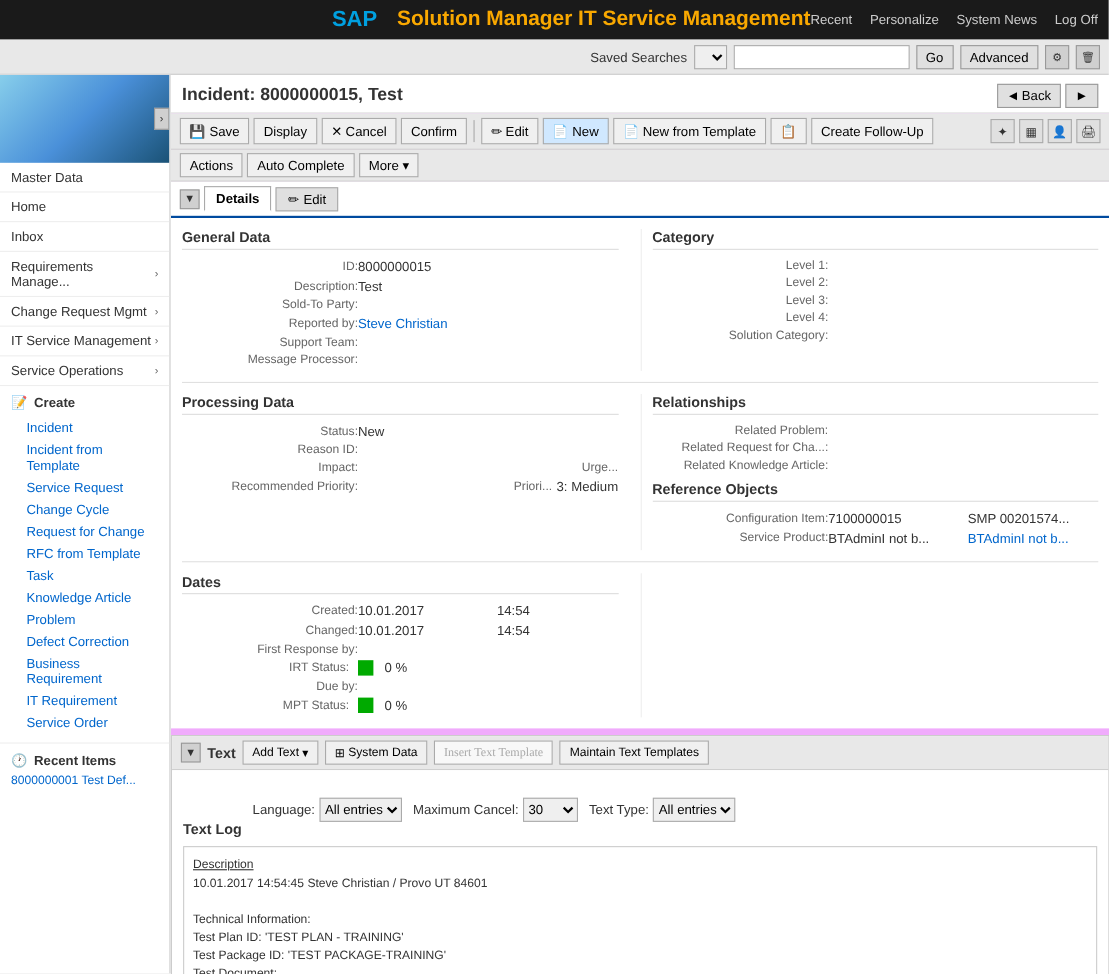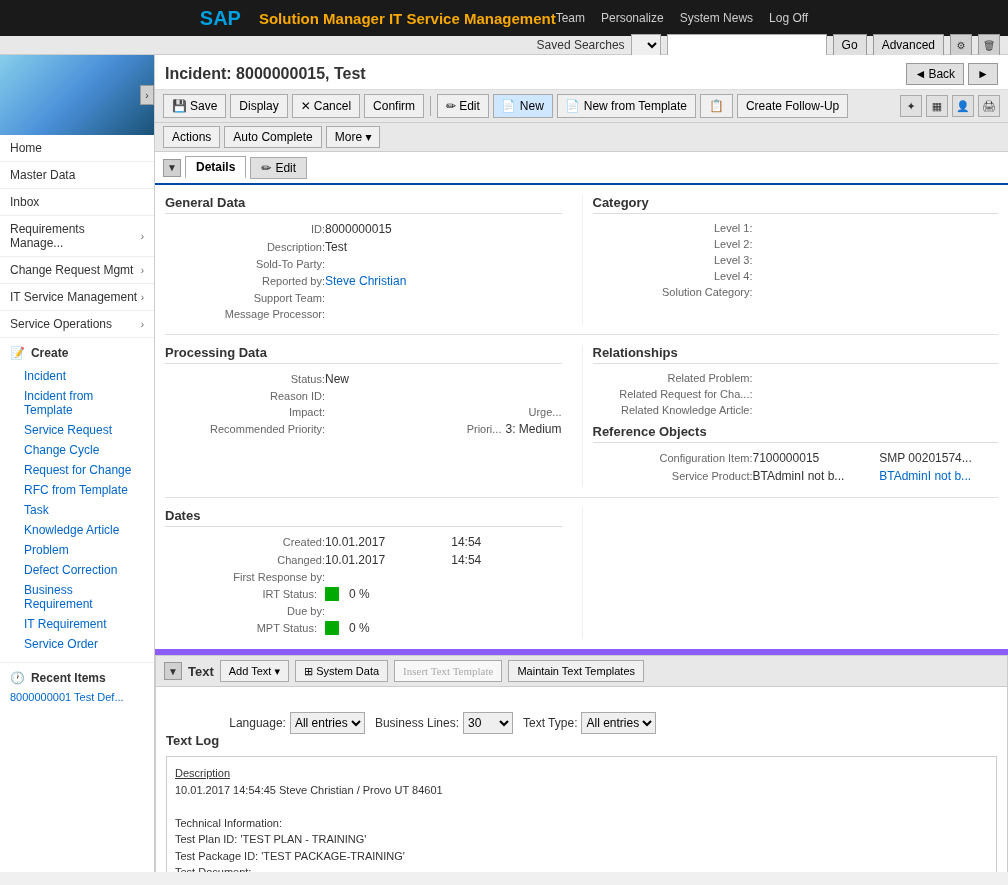--- a/index.html
+++ b/index.html
@@ -4,39 +4,39 @@
   <style>
     * { box-sizing: border-box; margin: 0; padding: 0; }
     body { font-family: Arial, sans-serif; font-size: 12px; background: #f0f0f0; color: #333; }
 
     
     .top-header {
       background: #1a1a1a;
       color: #fff;
       display: flex;
       align-items: center;
-      justify-content: center;
+      justify-content: flex-end;
       padding: 0 10px;
       height: 36px;
     }
     .top-header-left { display: flex; align-items: center; gap: 10px; }
     .sap-logo { color: #00a0e0; font-weight: bold; font-size: 20px; margin-right: 8px; }
-    .app-title { color: #f9a800; font-weight: bold; font-size: 15px; }
+    .app-title { color: #f9a800; font-weight: bold; font-size: 19px; }
     .top-header-right { display: flex; gap: 16px; font-size: 12px; }
     .top-header-right span { cursor: pointer; color: #ccc; }
 
     
     .search-bar {
       background: #e8e8e8;
       display: flex;
       align-items: center;
       justify-content: flex-end;
       padding: 4px 8px;
       gap: 6px;
-      height: 19px;
+      height: 32px;
       border-bottom: 1px solid #ccc;
     }
     .search-bar label { font-size: 12px; }
     .search-bar select, .search-bar input[type="text"] {
       font-size: 12px; height: 22px; border: 1px solid #aaa; padding: 2px 4px;
     }
     .search-bar button {
       font-size: 12px; height: 22px; padding: 0 8px; background: #e0e0e0;
       border: 1px solid #999; cursor: pointer;
     }
@@ -69,21 +69,21 @@
     .sidebar-section-title { display: flex; align-items: center; gap: 6px; font-weight: bold; margin-bottom: 6px; color: #333; }
     .sidebar-create-item {
       padding: 3px 10px 3px 14px; color: #0066cc; cursor: pointer; font-size: 12px;
     }
 
     .sidebar-recent { padding: 8px 10px; border-top: 1px solid #eee; margin-top: 4px; }
     .sidebar-recent-title { display: flex; align-items: center; gap: 6px; font-weight: bold; margin-bottom: 4px; }
     .sidebar-recent-item { color: #0066cc; cursor: pointer; font-size: 11px; padding: 2px 0; white-space: nowrap; overflow: hidden; text-overflow: ellipsis; }
 
     
-    .content { flex: 1; overflow-y: auto; background: #8b5cf6; }
+    .content { flex: 1; overflow-y: auto; background: #f0abfc; }
 
     
     .page-title-bar {
       background: #fff; padding: 8px 10px 4px;
       border-bottom: 1px solid #ddd; display: flex; align-items: center; justify-content: space-between;
     }
     .page-title { font-size: 16px; font-weight: bold; color: #333; }
     .back-btn {
       display: flex; align-items: center; gap: 2px;
       background: #e0e0e0; border: 1px solid #999; padding: 2px 8px;
@@ -184,21 +184,21 @@
   </style>
 </head>
 <body>
 
 <div class="top-header">
   <div class="top-header-left">
     <span class="sap-logo">SAP</span>
     <span class="app-title">Solution Manager IT Service Management</span>
   </div>
   <div class="top-header-right">
-    <span>Team</span>
+    <span>Recent</span>
     <span>Personalize</span>
     <span>System News</span>
     <span>Log Off</span>
   </div>
 </div>
 
 <div class="search-bar">
   <label>Saved Searches</label>
   <select>
     <option></option>
@@ -211,24 +211,24 @@
 </div>
 
 <div class="main-layout">
 
   <div class="sidebar">
     <div class="sidebar-banner">
       <div class="sidebar-banner-arrow">›</div>
     </div>
 
     <div class="sidebar-nav-item">
+      <span>Master Data</span>
+    </div>
+    <div class="sidebar-nav-item">
       <span>Home</span>
-    </div>
-    <div class="sidebar-nav-item">
-      <span>Master Data</span>
     </div>
     <div class="sidebar-nav-item">
       <span>Inbox</span>
     </div>
     <div class="sidebar-nav-item">
       <span>Requirements Manage...</span>
       <span class="arrow">›</span>
     </div>
     <div class="sidebar-nav-item">
       <span>Change Request Mgmt</span>
@@ -526,21 +526,21 @@
       <div class="text-log">
         <div class="text-log-header">
           <span class="text-log-title">Text Log</span>
           <div class="text-log-control">
             <span>Language:</span>
             <select>
               <option>All entries</option>
             </select>
           </div>
           <div class="text-log-control">
-            <span>Business Lines:</span>
+            <span>Maximum Cancel:</span>
             <select style="width:50px;">
               <option>30</option>
             </select>
           </div>
           <div class="text-log-control">
             <span>Text Type:</span>
             <select>
               <option>All entries</option>
             </select>
           </div>

